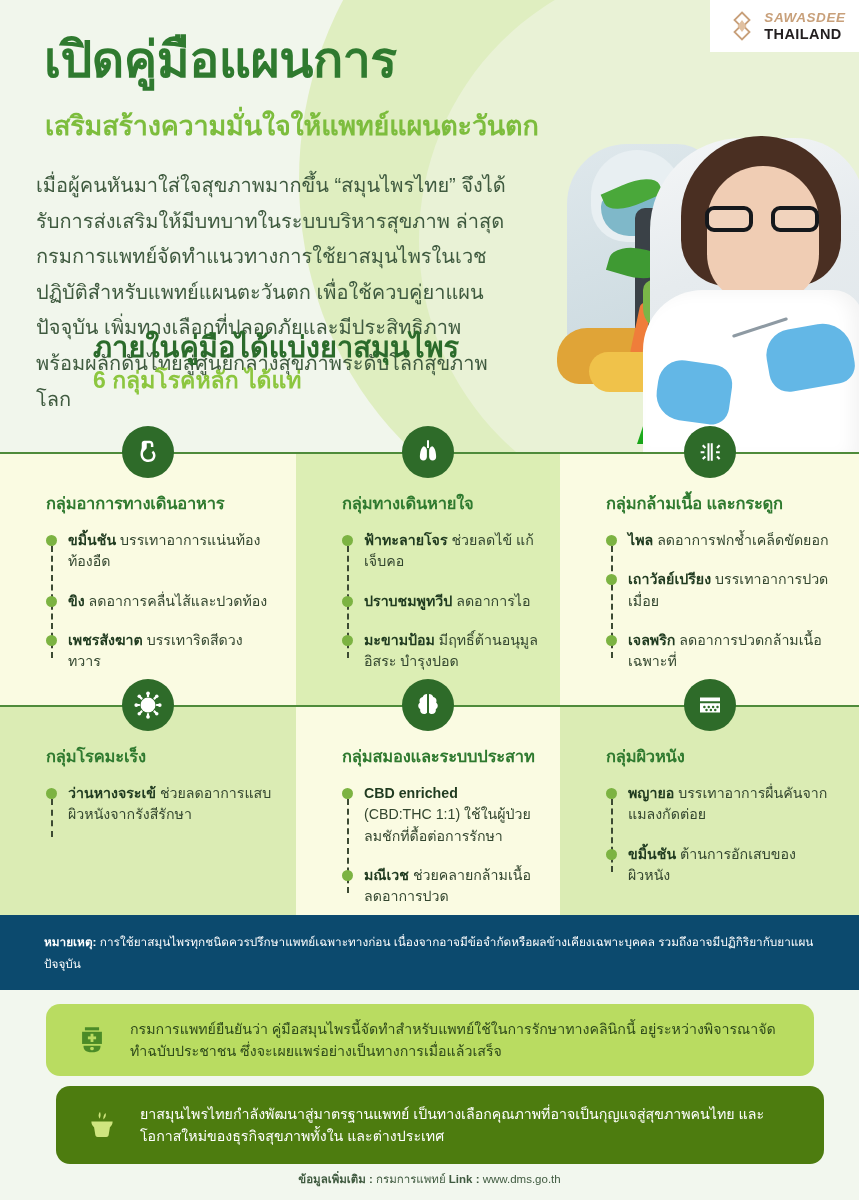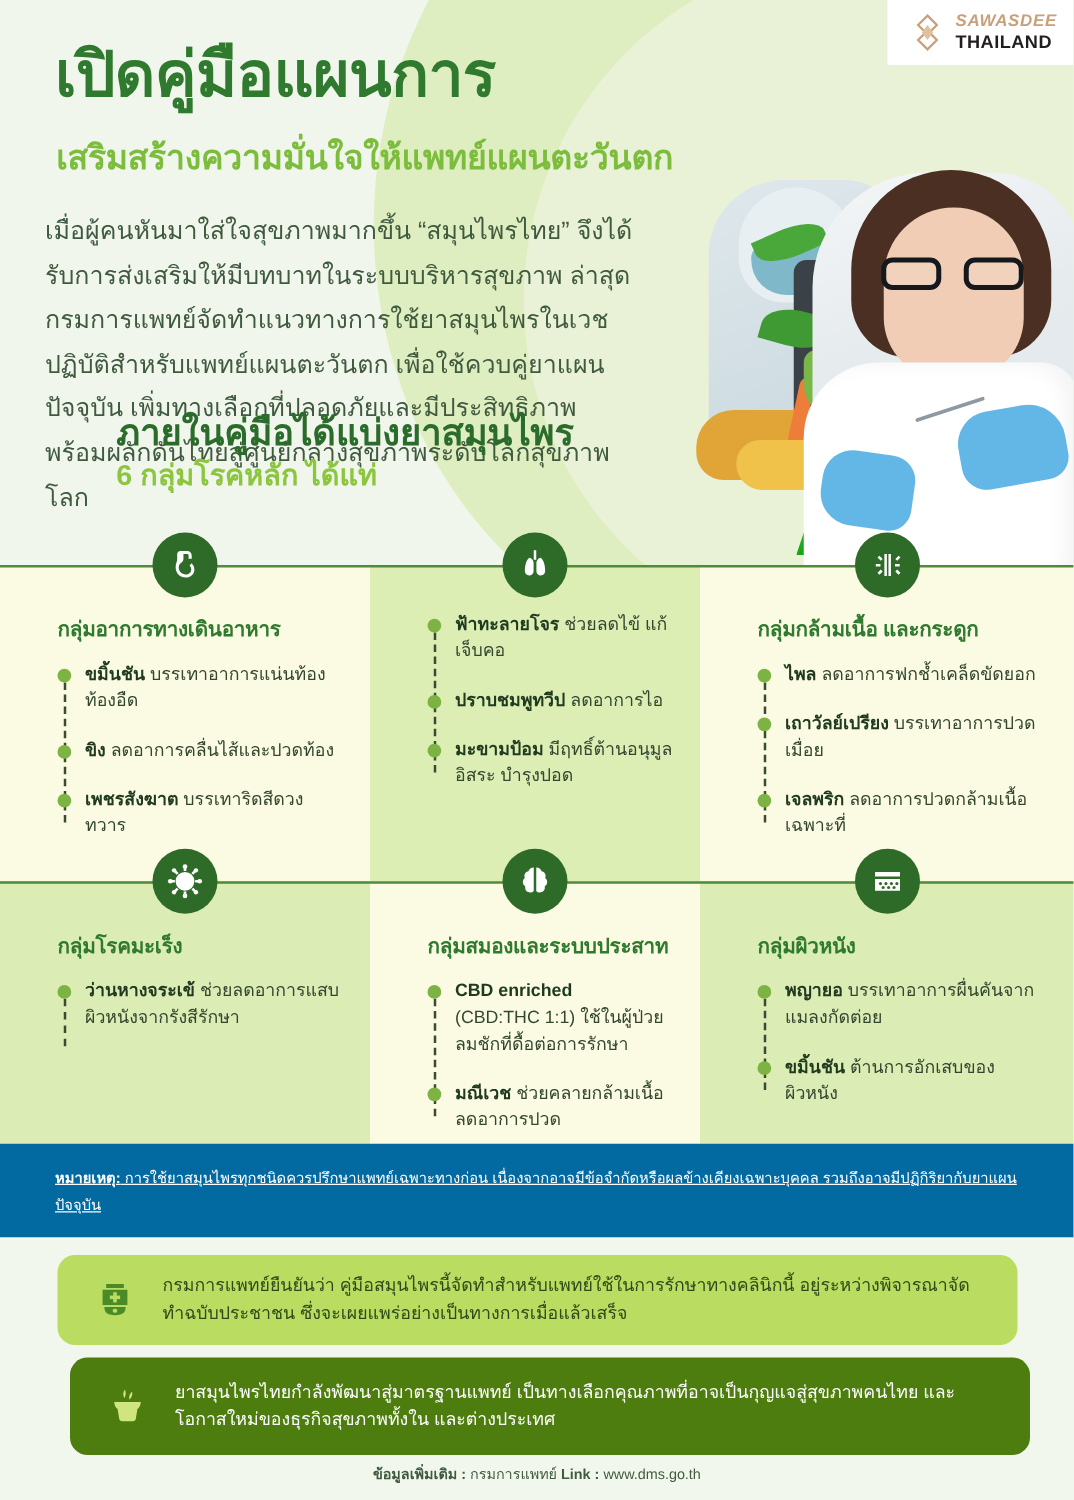--- a/index.html
+++ b/index.html
@@ -212,23 +212,23 @@
   }
   .item b { font-weight: 700; color: #1f3a1f; }
   .dashline {
     position: absolute; left: 5px; top: 16px; bottom: 14px; width: 0;
     border-left: 2px dashed #3c4a33;
   }
 
   
   .note {
     position: absolute; left: 0; top: 915px; width: 859px; height: 75px;
-    background: #0369a1; color: #ffffff;
+    background: #0c4a6e; color: #ffffff;
     padding: 17px 40px 16px 44px;
-    font-size: 11.8px; line-height: 1.85; text-decoration: underline;
+    font-size: 11.8px; line-height: 1.85;
   }
   .note b { font-weight: 700; }
 
   
   .foot { position: absolute; left: 0; top: 990px; width: 859px; height: 210px; background: #f2f7ee; }
   .fbox {
     position: absolute; left: 46px; width: 768px; border-radius: 14px;
     display: flex; align-items: center; gap: 18px; padding: 0 26px;
   }
   .fbox1 { top: 14px; height: 72px; background: #b9dc61; }
@@ -329,20 +329,21 @@
         </div>
       </div>
     </div>
 
     <div class="cell tint">
       <div class="badge">
         <svg viewBox="0 0 24 24">
             <path d="M11.2 2.5h1.6v6.2h-1.6zM8.6 7.3c-.9.4-1.6 1.3-2.1 2.6-.7 1.8-1 4-1 6 0 1.7 1.2 2.8 2.8 2.8 1.5 0 2.8-1.1 2.8-2.7v-5.4c0-1.5-1.1-3-2.5-3.3zm6.8 0c-1.4.3-2.5 1.8-2.5 3.3v5.4c0 1.6 1.3 2.7 2.8 2.7 1.6 0 2.8-1.1 2.8-2.8 0-2-.3-4.2-1-6-.5-1.3-1.2-2.2-2.1-2.6z"></path>
           </svg>
       </div>
+      <h3>กลุ่มทางเดินหายใจ</h3>
       <div class="items">
         <div class="dashline"></div>
         <div class="item">
           <span class="dot"></span>
           <b>ฟ้าทะลายโจร</b><span> ช่วยลดไข้ แก้เจ็บคอ</span>
         </div>
         <div class="item">
           <span class="dot"></span>
           <b>ปราบชมพูทวีป</b><span> ลดอาการไอ</span>
         </div>

